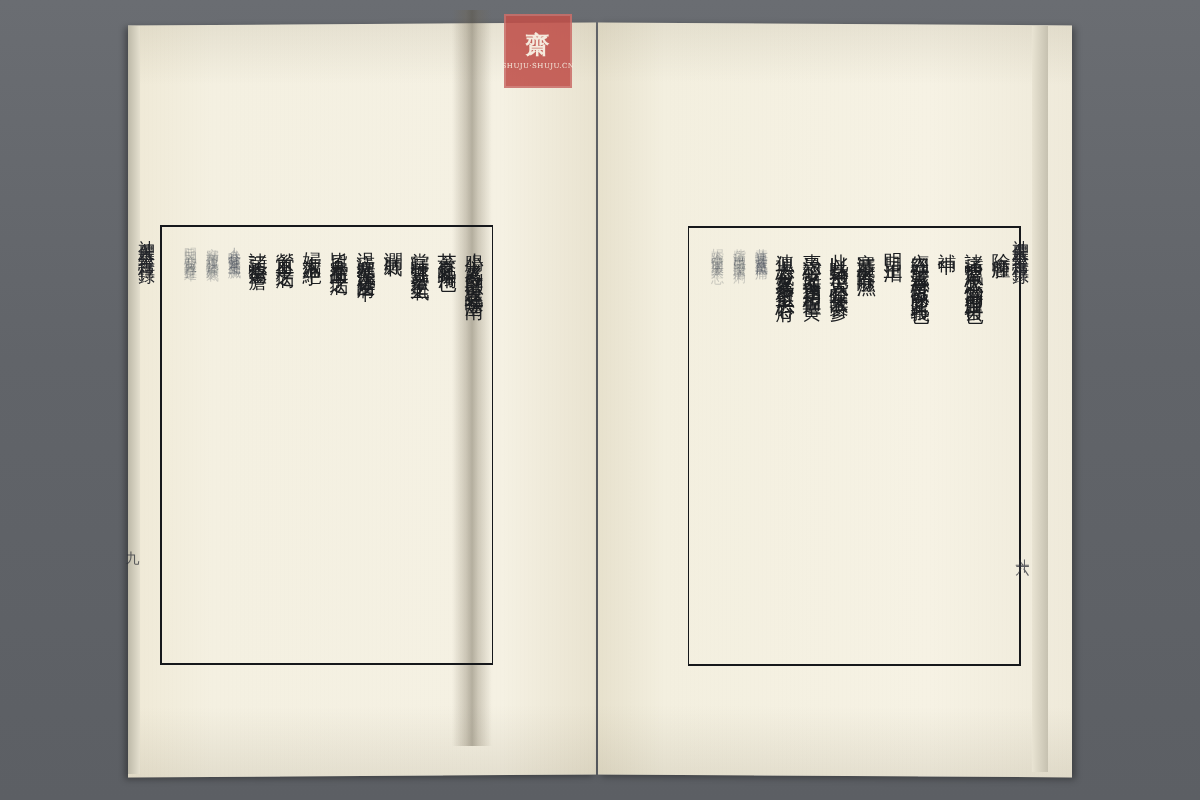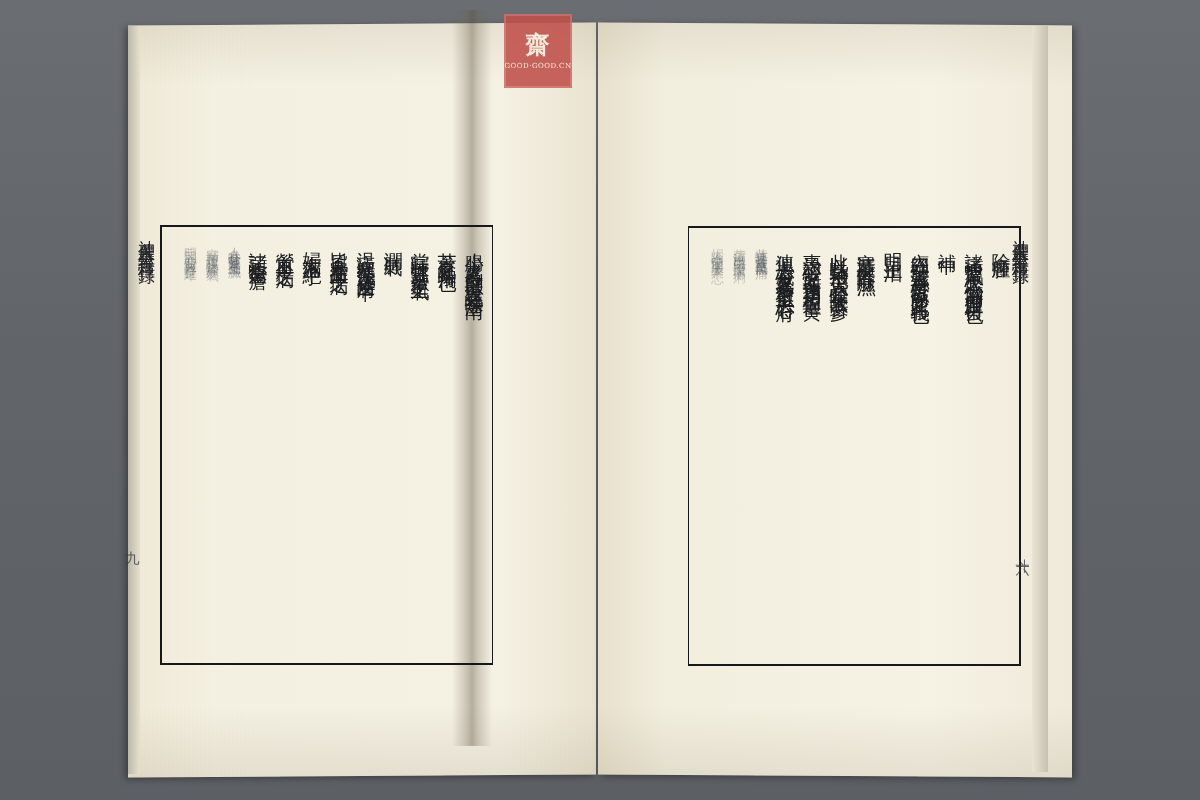--- a/index.html
+++ b/index.html
@@ -222,21 +222,21 @@
     </div>
 
   </div>
 
   <div class="left-edge"></div>
   <div class="right-edge"></div>
   <div class="spine"></div>
 
   <div class="seal">
     <div class="seal-main">齋</div>
-    <div class="seal-sub">GOOD·GOOD.CN</div>
+    <div class="seal-sub">SHUJU·SHUJU.CN</div>
   </div>
 
   <div class="frame frame-left">
     <div class="cols">
       <div class="col">小腸之火爲多則以黄連之氣味清南</div>
       <div class="col">苦參之氣味濁也</div>
       <div class="col">當歸味甘温辛欬逆上氣</div>
       <div class="col">潤肺氣</div>
       <div class="col">温瘧寒熱洗洗在皮膚中</div>
       <div class="col">皆風寒在血中之病</div>

